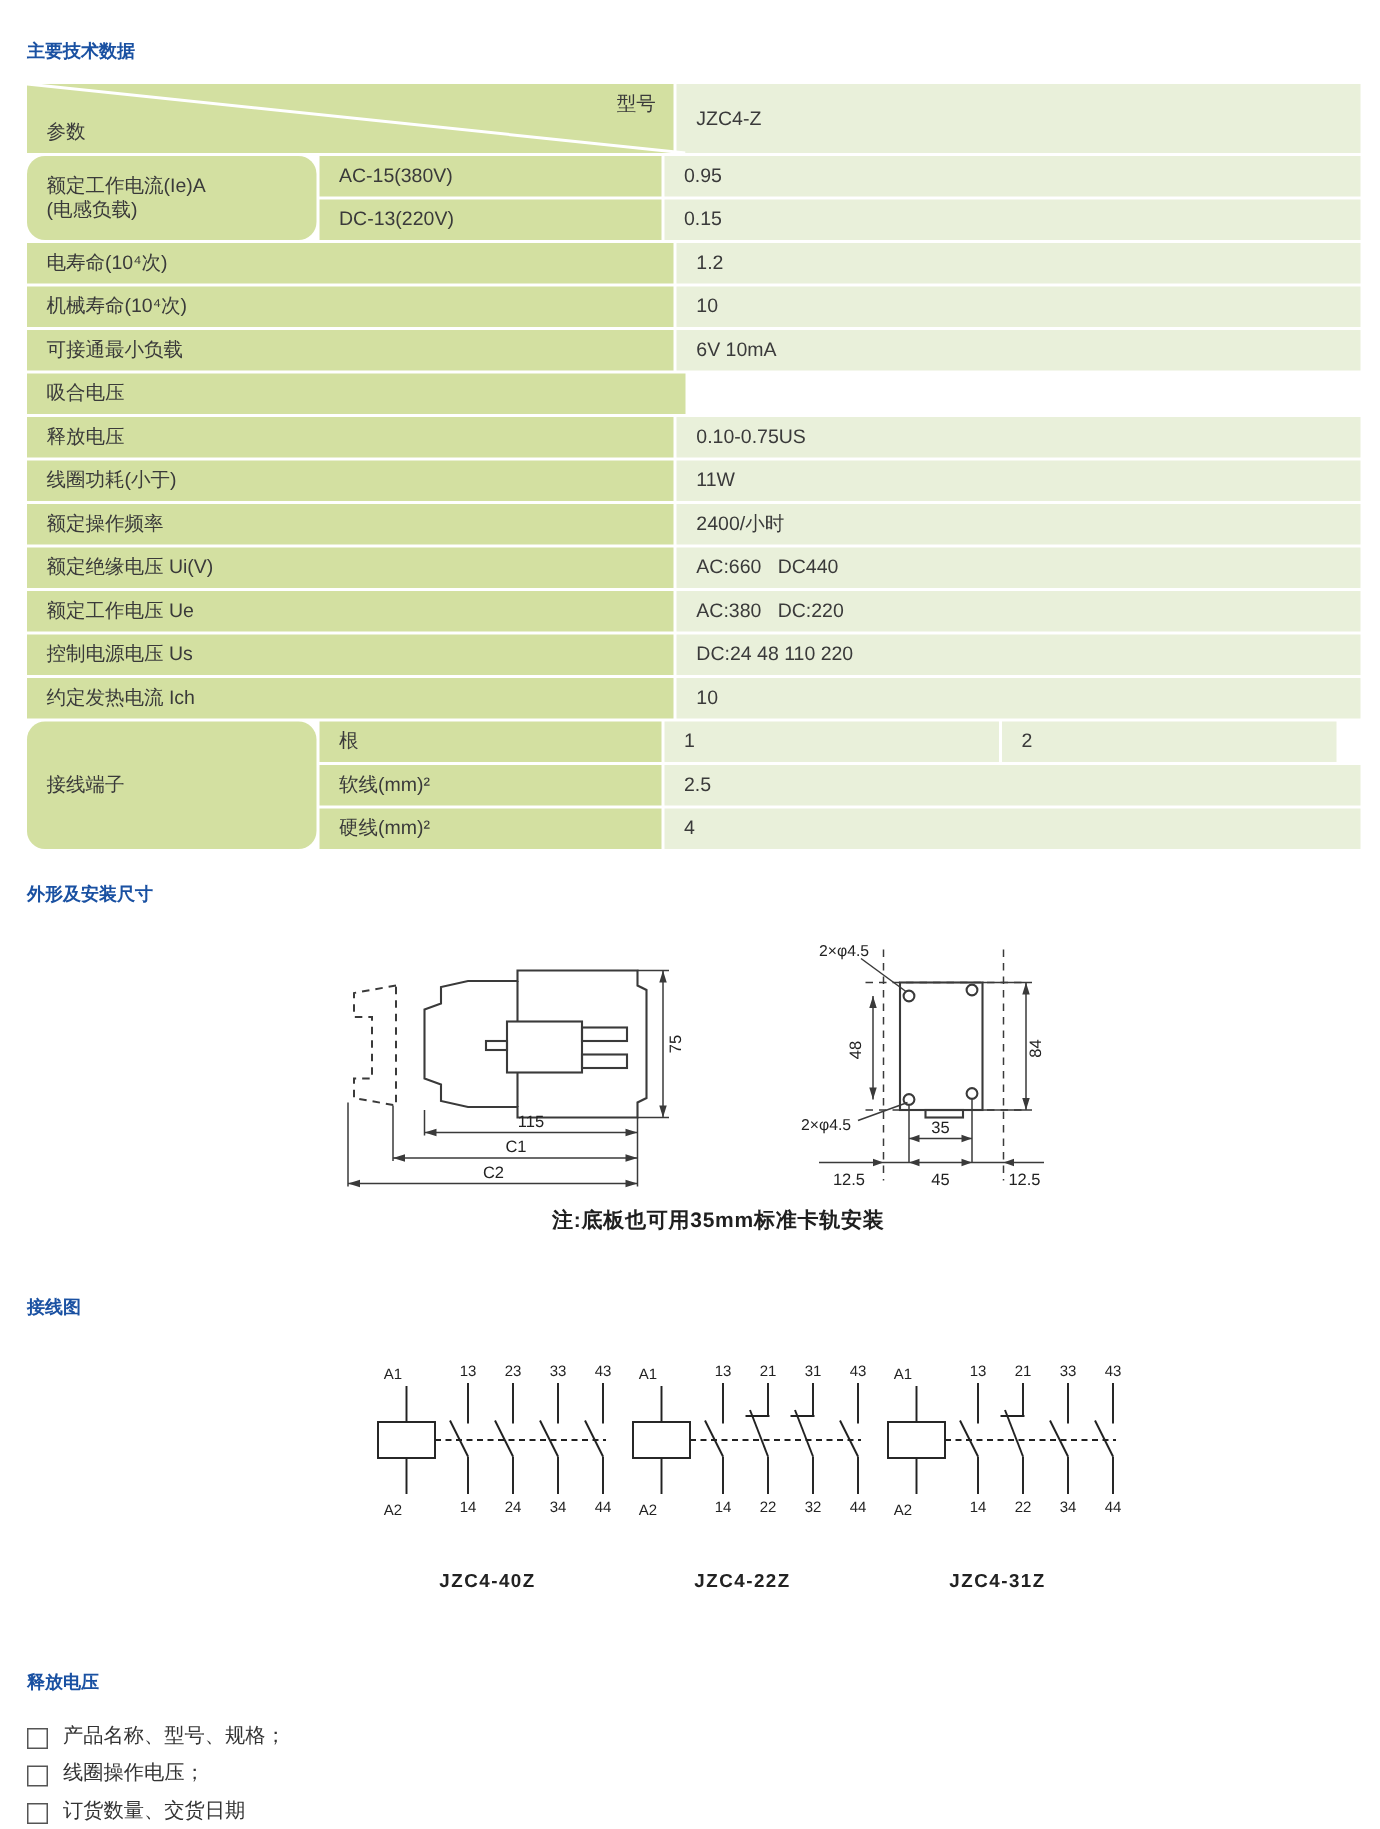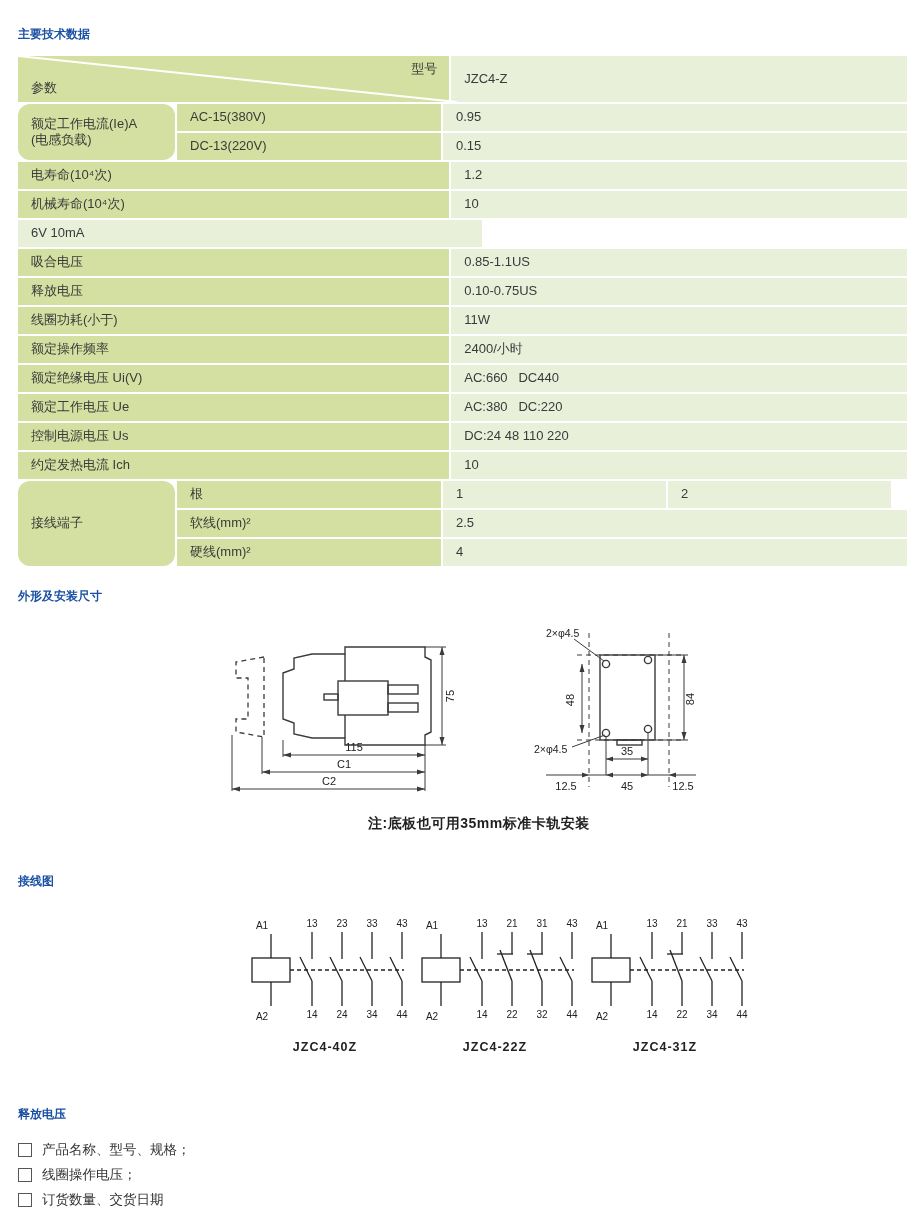--- a/index.html
+++ b/index.html
@@ -8,41 +8,41 @@
   .sec-head{font-size:12px;font-weight:bold;color:#1a51a2;margin:0 0 0 0;}
   
   .spec-table{width:889px;margin-top:13px;}
   .trow{display:flex;gap:2px;margin-top:2px;}
   .innercol{display:flex;flex-direction:column;gap:2px;}
   .cell{display:flex;align-items:center;padding:0 13px;box-sizing:border-box;
         font-size:13px;color:#3a3a3a;white-space:pre-wrap;line-height:1.25;}
   .dark{background:#d3e0a1;}
   .light{background:#e9f0da;}
   .h27{min-height:27px;}
-  .w1{width:217px;border-radius:12px;} .w2{width:264px;} .w3{width:464px;} .w12{width:439px;text-align:right;} .w3h{width:223px;}
+  .w1{width:217px;border-radius:12px;} .w2{width:228px;} .w3{width:464px;} .w12{width:439px;text-align:right;} .w3h{width:223px;}
   .head-cell{position:relative;width:439px;height:46px;}
   .head-cell svg{position:absolute;left:0;top:0;}
   .param-lab{position:absolute;left:13px;bottom:6px;font-size:13px;color:#3a3a3a;}
   .model-lab{position:absolute;right:12px;top:5px;font-size:13px;color:#3a3a3a;}
   .head-val{height:46px;}
   
   .drawings{display:flex;margin-top:28px;}
   .sideview{margin-left:210px;}
   .mounting{margin-left:44px;margin-top:-14px;}
-  .dim-note{margin-left:350px;margin-top:10px;font-size:14px;color:#1f1f1f;font-weight:bold;letter-spacing:.5px;}
+  .dim-note{margin-left:350px;margin-top:0;font-size:14px;color:#1f1f1f;font-weight:bold;letter-spacing:.5px;}
   svg text{font-family:"Liberation Sans","DejaVu Sans",sans-serif;}
   
   .wiring-head{margin-top:40px;}
   .diagrams{display:flex;margin-left:222px;margin-top:24px;}
   .diagram{width:170px;}
-  .diag-label{text-align:center;font-size:12.5px;color:#222;font-weight:bold;letter-spacing:1px;margin-top:10px;}
+  .diag-label{text-align:center;font-size:12.5px;color:#222;font-weight:bold;letter-spacing:1px;margin-top:26px;}
   
   .order-head{margin-top:52px;}
   .order-list{margin-top:18px;}
-  .order-item{display:flex;align-items:center;margin-top:7px;font-size:13.5px;color:#333;}
+  .order-item{display:flex;align-items:flex-end;margin-top:7px;font-size:13.5px;color:#333;}
   .chk{display:inline-block;width:12px;height:12px;border:1.5px solid #555;margin-right:10px;flex:0 0 auto;background:#fff;}
 </style>
 </head>
 <body>
 
 <div class="page">
 
   <h2 class="sec-head">主要技术数据</h2>
 
   <div class="spec-table">
@@ -75,25 +75,25 @@
 
     <div class="trow">
       <div class="cell dark w12 h27">电寿命(10⁴次)</div>
       <div class="cell light w3 h27">1.2</div>
     </div>
     <div class="trow">
       <div class="cell dark w12 h27">机械寿命(10⁴次)</div>
       <div class="cell light w3 h27">10</div>
     </div>
     <div class="trow">
+      <div class="cell dark w12 h27">可接通最小负载</div>
       <div class="cell light w3 h27">6V 10mA</div>
     </div>
     <div class="trow">
       <div class="cell dark w12 h27">吸合电压</div>
-      <div class="cell light w3 h27">0.85-1.1US</div>
     </div>
     <div class="trow">
       <div class="cell dark w12 h27">释放电压</div>
       <div class="cell light w3 h27">0.10-0.75US</div>
     </div>
     <div class="trow">
       <div class="cell dark w12 h27">线圈功耗(小于)</div>
       <div class="cell light w3 h27">11W</div>
     </div>
     <div class="trow">

